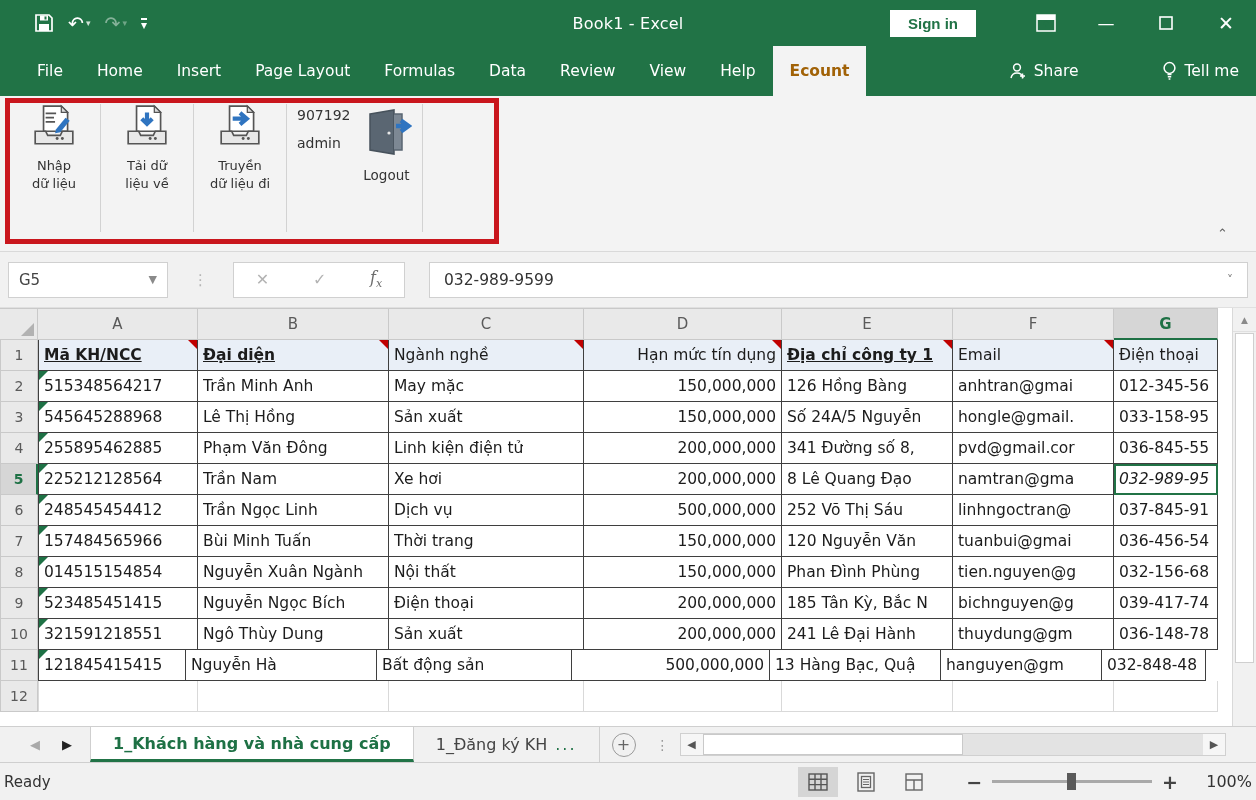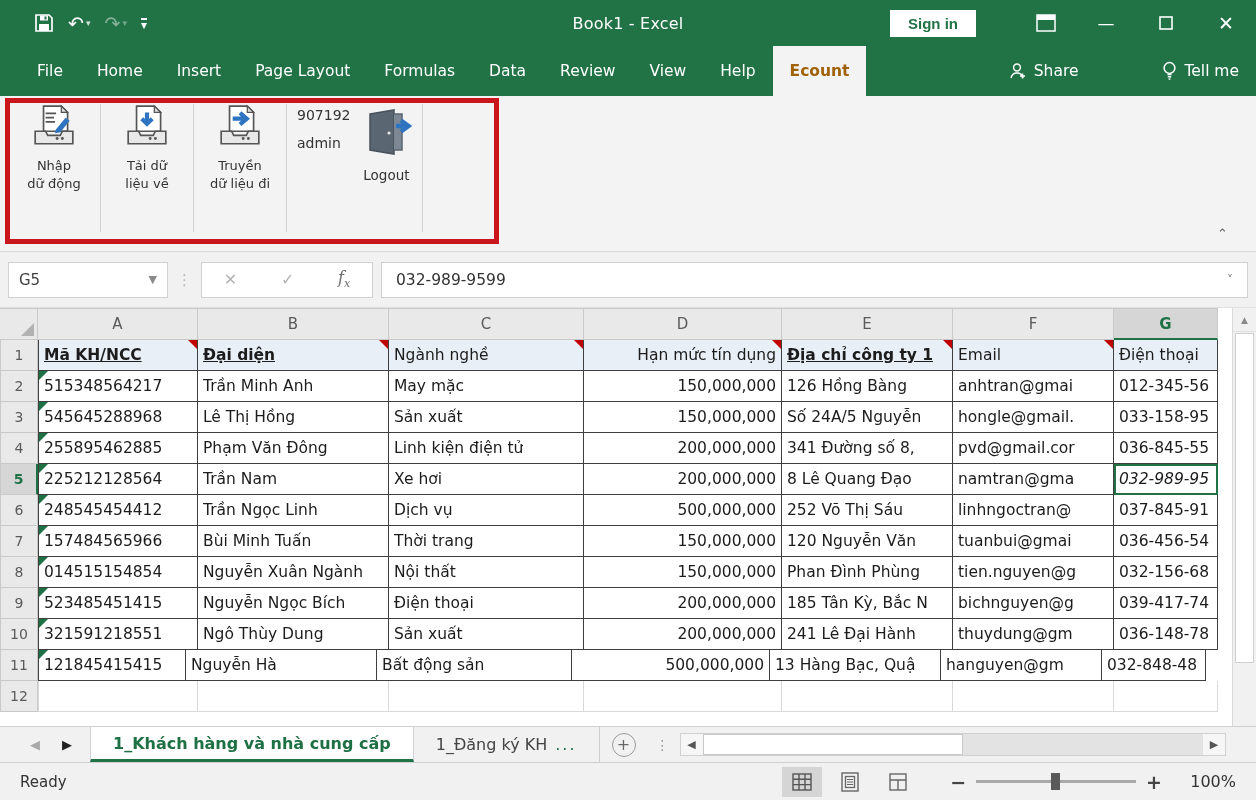--- a/index.html
+++ b/index.html
@@ -34,21 +34,21 @@
   .big-btn .blabel { font-size:13px; color:#333; text-align:center; line-height:1.35; margin-top:6px; }
   .acct { display:flex; align-items:flex-start; gap:10px; padding-top:4px; }
   .acct-text { font-size:14px; color:#333; line-height:1.0; }
   .acct-text div { margin-bottom:14px; }
   .logout { display:flex; flex-direction:column; align-items:center; cursor:pointer; }
   .logout .blabel { font-size:13.5px; color:#333; margin-top:4px; }
   .red-annotation { position:absolute; left:5px; top:2px; width:494px; height:146px; border:5px solid #c9161d; pointer-events:none; }
   .collapse-ribbon { position:absolute; right:28px; bottom:10px; color:#666; font-size:13px; cursor:pointer; }
 
   
-  .formularow { height:56px; background:#f1f1f1; display:flex; align-items:center; padding:0 8px; gap:0; border-bottom:1px solid #e0e0e0;}
+  .formularow { height:56px; background:#f1f1f1; display:flex; align-items:center; padding:0 8px; gap:16px; border-bottom:1px solid #e0e0e0;}
   .namebox { width:160px; height:36px; background:#fff; border:1px solid #d0d0d0; display:flex; align-items:center; padding:0 10px; font-size:15px; color:#444; }
   .namebox .nb-arrow { margin-left:auto; color:#8a8a8a; font-size:11px; }
   .fb-sep { color:#b5b5b5; padding:0 9px; font-size:15px; }
   .fxpanel { width:172px; height:36px; background:#fff; border:1px solid #d0d0d0; display:flex; align-items:center; justify-content:space-around; color:#b3b3b3; font-size:16px; }
   .fxpanel .fx { color:#6c6c6c; font-style:italic; font-family:"DejaVu Serif","Liberation Serif",serif; font-size:16px; }
   .formulafield { flex:1; height:36px; background:#fff; border:1px solid #d0d0d0; margin-left:8px; display:flex; align-items:center; padding:0 14px; font-size:15.5px; color:#333; }
   .formulafield .ff-chev { margin-left:auto; color:#777; font-size:12px; }
 
   
   .gridwrap { height:418px; position:relative; background:#fff; display:flex; }
@@ -85,21 +85,21 @@
   .sheettab .dots { color:#1e7145; margin-left:8px; letter-spacing:2px; }
   .newsheet { display:flex; align-items:center; padding:0 12px; }
   .newsheet .plus { width:24px; height:24px; border:1px solid #9a9a9a; border-radius:50%; display:flex; align-items:center; justify-content:center; color:#666; font-size:16px; cursor:pointer; }
   .sheetrow .vdots { display:flex; align-items:center; color:#9a9a9a; padding:0 8px; font-size:14px;}
   .hscroll { display:flex; align-items:center; flex:1; margin:6px 30px 6px 2px; background:#e3e3e3; border:1px solid #d0d0d0; }
   .hscroll .harrow { width:22px; align-self:stretch; display:flex; align-items:center; justify-content:center; color:#555; font-size:11px; background:#f6f6f6; cursor:pointer;}
   .hscroll .hthumb { width:260px; align-self:stretch; background:#fff; border:1px solid #c9c9c9; cursor:grab;}
   .hscroll .hspacer { flex:1; }
 
   
-  .statusbar { height:38px; background:#f1f1f1; border-top:1px solid #cfcfcf; display:flex; align-items:center; padding:0 20px; }
+  .statusbar { height:38px; background:#f1f1f1; border-top:1px solid #cfcfcf; display:flex; align-items:center; padding:0 4px; }
   .ready { font-size:15px; color:#333; }
   .sb-right { margin-left:auto; display:flex; align-items:center; gap:8px; }
   .viewbtn { width:40px; height:30px; display:flex; align-items:center; justify-content:center; cursor:pointer; }
   .viewbtn.active { background:#d5d5d5; }
   .zoomctl { display:flex; align-items:center; gap:10px; margin-left:24px; }
   .zoomctl .zminus,.zoomctl .zplus { font-size:19px; color:#444; cursor:pointer; font-weight:700; }
   .ztrack { width:160px; height:3px; background:#a9a9a9; position:relative; }
   .zthumb { position:absolute; left:75px; top:-7px; width:9px; height:17px; background:#5a5a5a; cursor:grab; }
   .zoomlabel { font-size:16px; color:#333; margin-left:14px; width:52px; text-align:right; }
 </style>
@@ -185,21 +185,21 @@
               <path d="M12 2h17l6 6v18H12z" fill="#fff" stroke="#555" stroke-width="1.6"></path>
               <path d="M29 2l6 6h-6z" fill="#ddd" stroke="#555" stroke-width="1.2"></path>
               <path d="M14 9h10M14 13h8M14 17h9" stroke="#555" stroke-width="1.6"></path>
               <path d="M24 24 L33 13 l4 3 -9 11 -5 1z" fill="#2f74c0"></path>
               <path d="M4 26h10l2 4h12l2-4h10v12H4z" fill="#e8e8e8" stroke="#555" stroke-width="1.6"></path>
               <circle cx="25" cy="33" r="1.4" fill="#555"></circle>
               <circle cx="30" cy="33" r="1.4" fill="#555"></circle>
             </svg></span>
           <div class="blabel">
             <div>Nhập</div>
-            <div>dữ động</div>
+            <div>dữ liệu</div>
           </div>
         </div>
       </div>
       <div class="rgroup">
         <div class="big-btn">
           <span><svg width="46" height="44" viewBox="0 0 44 42">
               <path d="M12 2h17l6 6v18H12z" fill="#fff" stroke="#555" stroke-width="1.6"></path>
               <path d="M29 2l6 6h-6z" fill="#ddd" stroke="#555" stroke-width="1.2"></path>
               <path d="M22 8v10M17 14l5 5 5-5" stroke="#2f74c0" stroke-width="4" fill="none"></path>
               <path d="M4 26h10l2 4h12l2-4h10v12H4z" fill="#e8e8e8" stroke="#555" stroke-width="1.6"></path>

